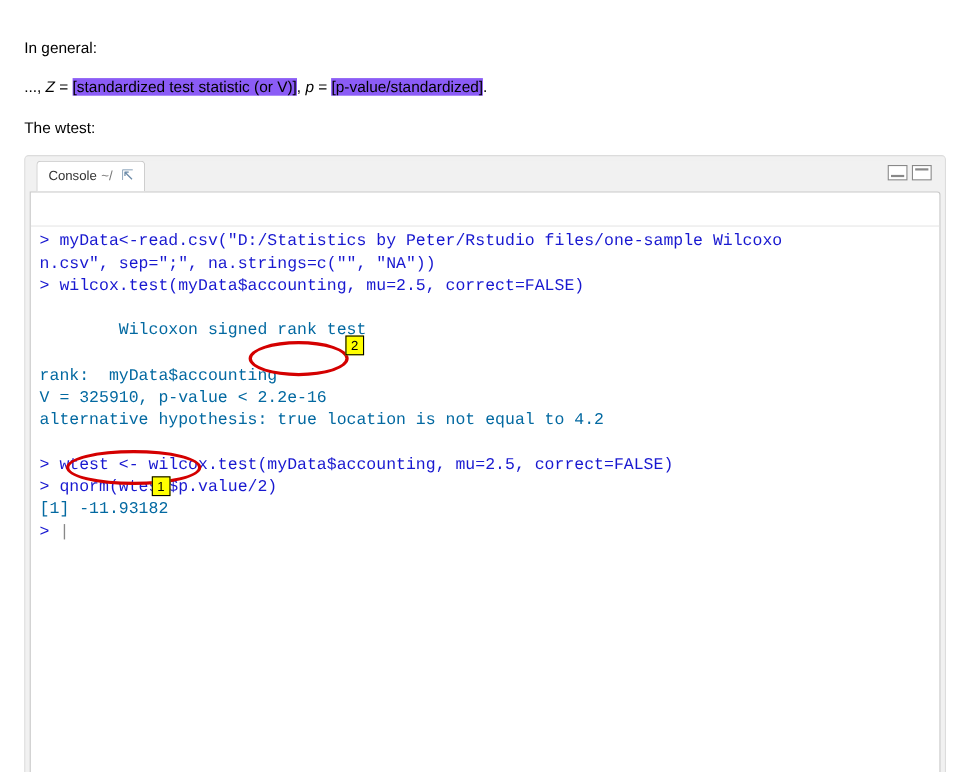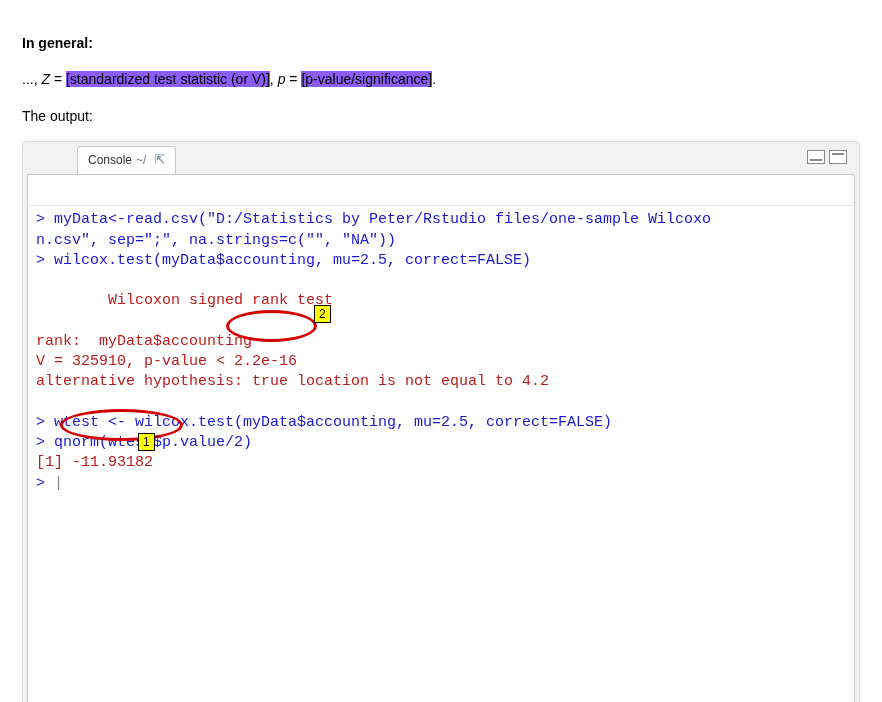--- a/index.html
+++ b/index.html
@@ -8,21 +8,21 @@
     background: #ffffff;
     font-family: Arial, Helvetica, sans-serif;
     font-size: 14px;
     color: #000;
     width: 882px;
   }
   .page {
     padding: 18px 22px 22px 22px;
     line-height: 1.6;
   }
-  .bold { font-weight: bold; }
+  .bold { font-weight: normal; }
   .italic { font-style: italic; }
   .cyan-hl { background: #8b5cf6; }
 
   
   .console-wrap {
     margin: 14px 0 28px 0;
     background: #f1f1f1;
     border: 1px solid #dcdcdc;
     border-radius: 4px;
     padding: 4px;
@@ -39,21 +39,20 @@
     background: #ffffff;
     border: 1px solid #c9c9c9;
     border-bottom: none;
     border-radius: 4px 4px 0 0;
     padding: 3px 10px 3px 10px;
     font-size: 12px;
     color: #333;
     display: flex;
     align-items: center;
     gap: 4px;
-    margin-left: 44px;
   }
   .tab-path { color: #777; }
   .tab-icon { color: #6a8aa8; font-size: 13px; margin-left: 4px; }
   .tabbar-right {
     position: absolute;
     right: 8px;
     top: 4px;
     display: flex;
     gap: 4px;
   }
@@ -85,21 +84,21 @@
     border: 1px solid #c9c9c9;
     border-radius: 0 3px 3px 3px;
     padding: 6px 8px 30px 8px;
     font-family: Consolas, "Courier New", monospace;
     font-size: 15px;
     line-height: 1.35;
     white-space: pre;
     overflow: hidden;
   }
   .cmd { color: #1818d0; }
-  .out { color: #b91c1c; }
+  .out { color: #0369a1; }
   .prompt { color: #1818d0; }
   .cursor { color: #888; }
   .divider {
     border: none;
     border-top: 1px solid #e6e6e6;
     margin: 4px -8px;
   }
 
   
   .circle-annot {
@@ -120,24 +119,24 @@
     font-weight: normal;
   }
 </style>
 </head>
 <body>
 
 <div class="page">
 
   <p class="bold">In general:</p>
   <p>
-    <span>..., </span><span class="italic">Z</span><span> = </span><span class="cyan-hl">[standardized test statistic (or V)]</span><span>, </span><span class="italic">p</span><span> = </span><span class="cyan-hl">[p-value/significance]</span><span>.</span>
+    <span>..., </span><span class="italic">Z</span><span> = </span><span class="cyan-hl">[standardized test statistic (or V)]</span><span>, </span><span class="italic">p</span><span> = </span><span class="cyan-hl">[p-value/standardized]</span><span>.</span>
   </p>
 
-  <p>The output:</p>
+  <p>The wtest:</p>
 
   <div class="console-wrap">
     <div class="console-tabbar">
       <div class="console-tab">
         <span>Console</span>
         <span class="tab-path">~/</span>
         <span class="tab-icon">⇱</span>
       </div>
       <div class="tabbar-right">
         <span class="win-icon min"></span>

